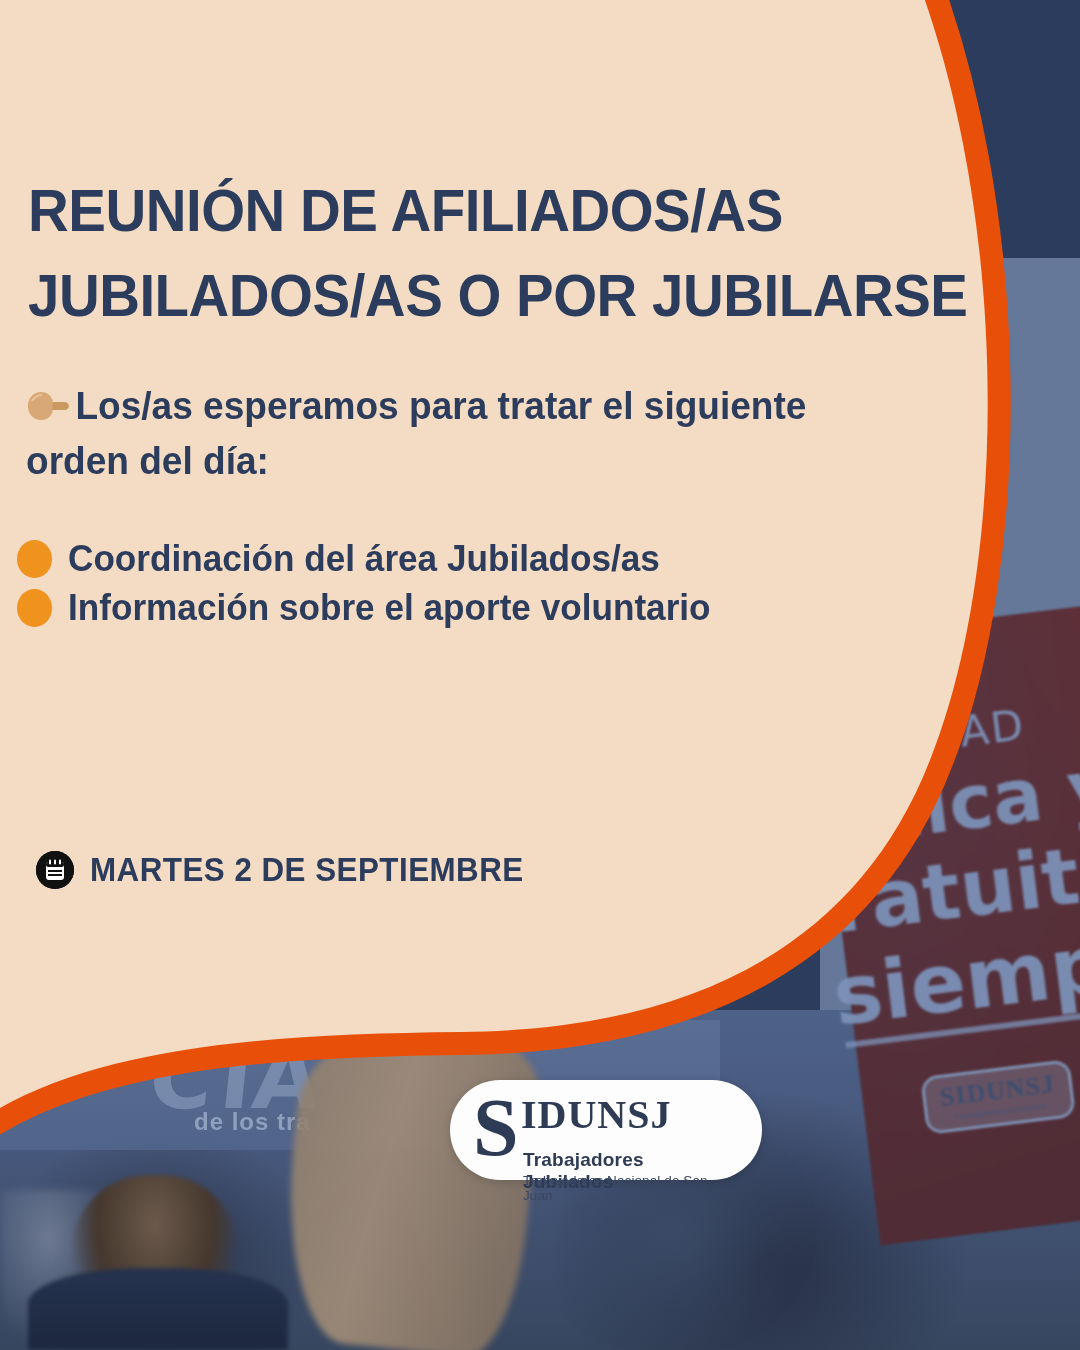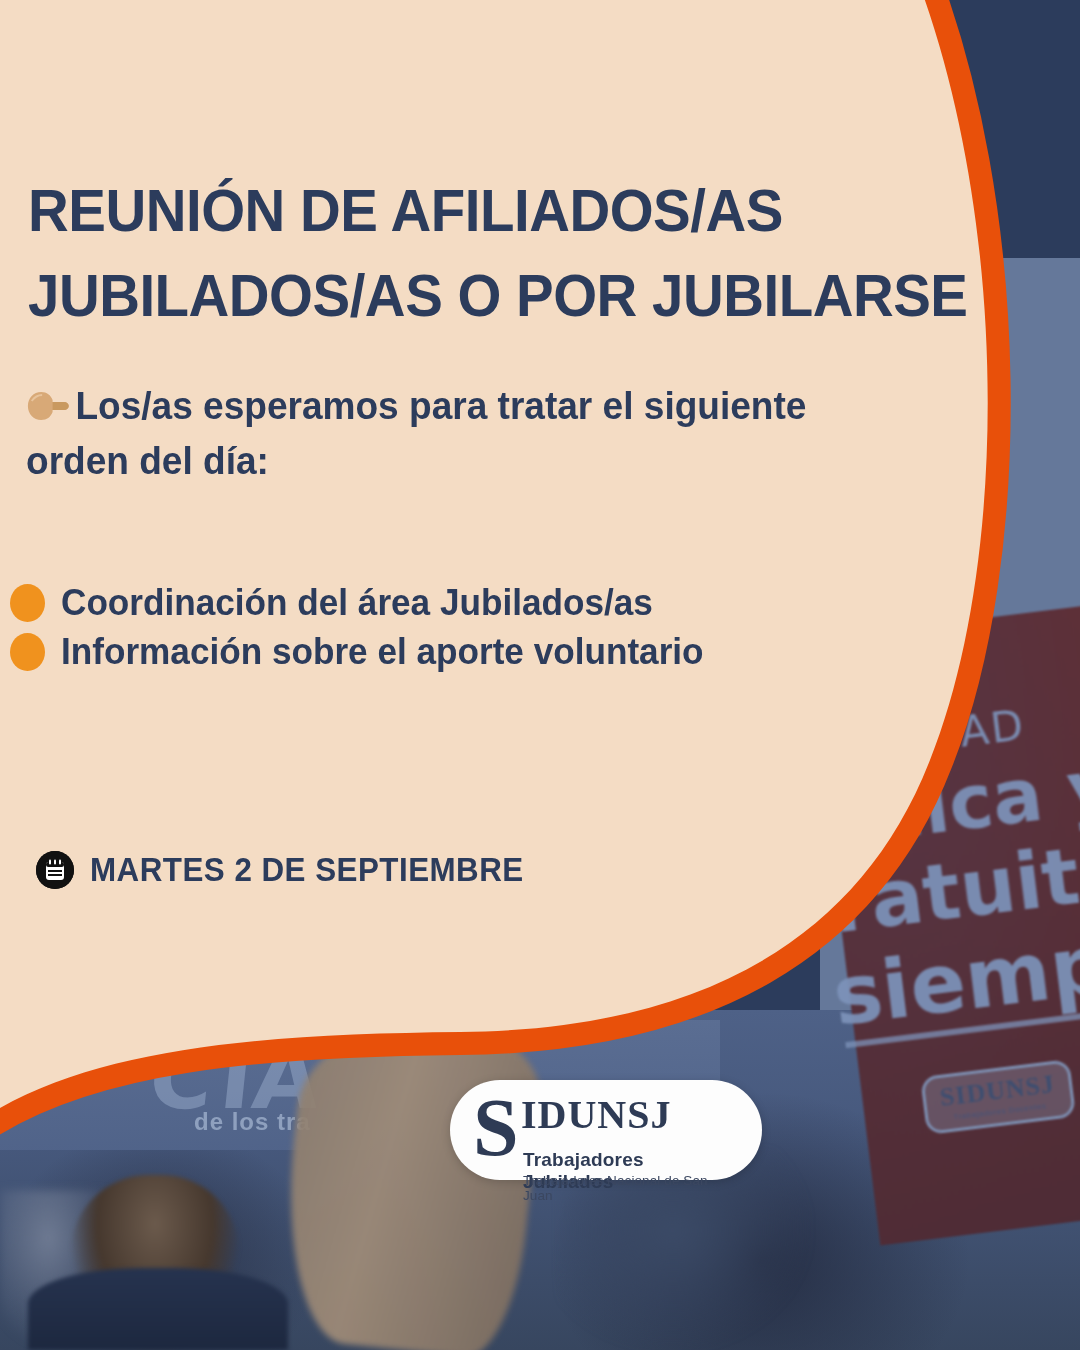--- a/index.html
+++ b/index.html
@@ -144,21 +144,21 @@
     font-family:"Liberation Sans Narrow","Liberation Sans", sans-serif;
     font-weight:bold; font-size:39px; line-height:1.42;
     transform:scaleX(.95); transform-origin:left top;
   }
   .hand {
     display:inline-block; width:46px; height:34px; vertical-align:-4px;
     margin-right:6px; position:relative;
   }
   .hand svg { display:block; }
 
-  .agenda { position:absolute; left:10px; top:534px; width:900px;margin-top:44px; }
+  .agenda { position:absolute; left:17px; top:534px; width:900px; }
   .agenda-row {
     display:flex; align-items:center; gap:16px;
     height:49px;
   }
   .dot {
     width:35px; height:38px; border-radius:50%;
     background:#F0921E; flex:0 0 auto;
   }
   .agenda-text {
     color:#2C3C5C;

